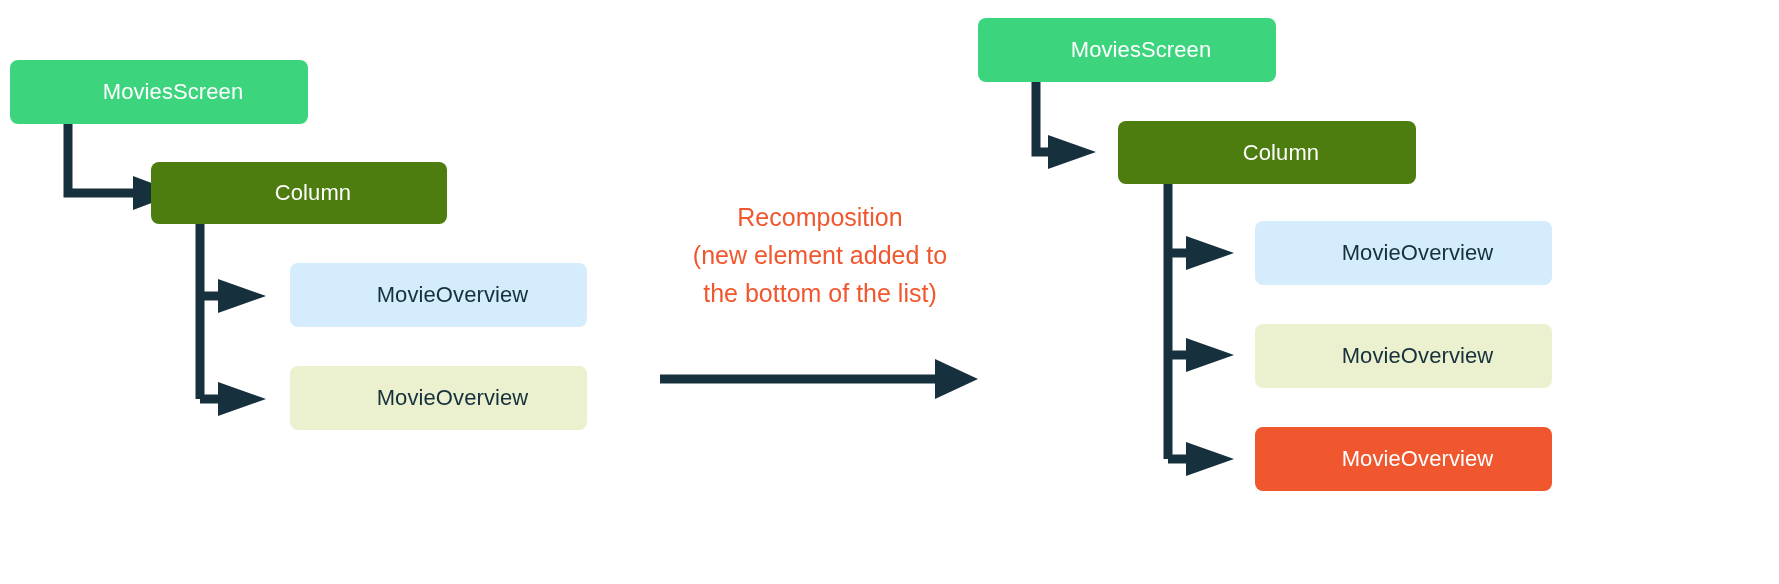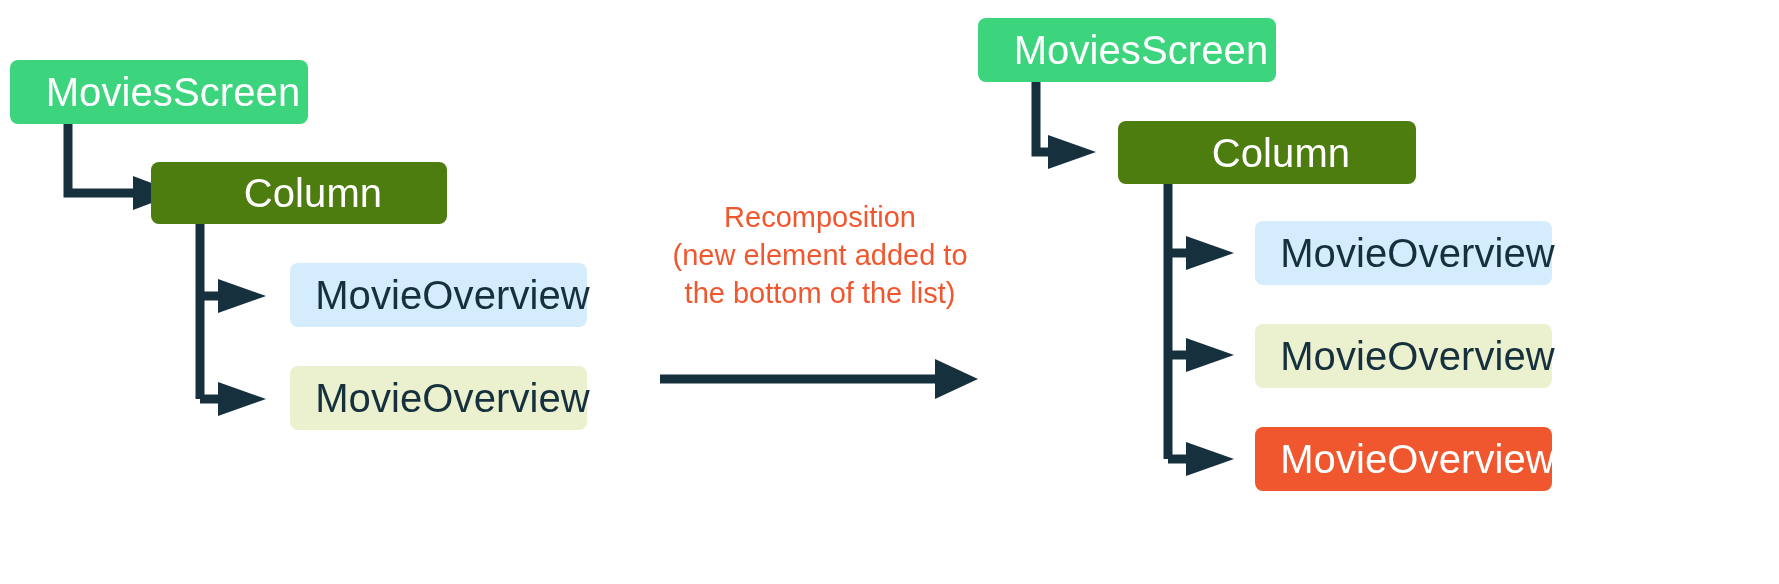--- a/index.html
+++ b/index.html
@@ -17,21 +17,21 @@
     background: #ffffff;
     overflow: hidden;
   }
   .node {
     position: absolute;
     box-sizing: border-box;
     border-radius: 8px;
     display: flex;
     align-items: center;
     justify-content: center;
-    font-size: 40px;
+    font-size: 22px;
     letter-spacing: 0.1px;
     white-space: nowrap;
     line-height: 1;
     padding-left: 28px;
   }
   .node.screen   { background: #3DD47E; color: #ffffff; }
   .node.column   { background: #4d7c0f; color: #ffffff; }
   .node.blue     { background: #D4ECFB; color: #16303D; }
   .node.yellow   { background: #EBF1CE; color: #16303D; }
   .node.orange   { background: #F1572E; color: #ffffff; }
@@ -41,21 +41,21 @@
     top: 0;
     left: 0;
     width: 1779px;
     height: 584px;
     pointer-events: none;
     overflow: visible;
   }
   .mid-label {
     position: absolute;
     color: #F1572E;
-    font-size: 29px;
+    font-size: 25px;
     line-height: 38px;
     text-align: center;
     white-space: pre-line;
   }
 </style>
 </head>
 <body>
 
 <div id="canvas">
 

